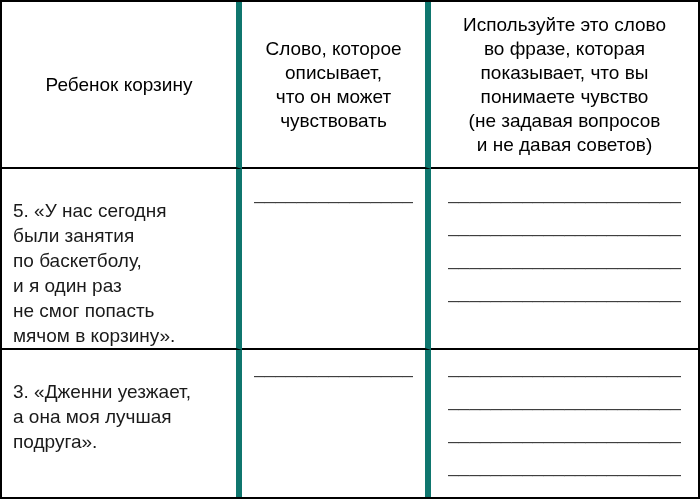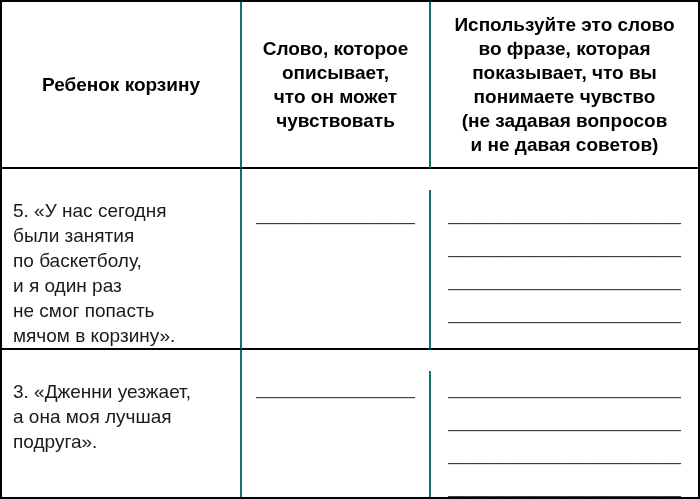--- a/index.html
+++ b/index.html
@@ -20,53 +20,52 @@
       width: 700px;
       height: 499px;
       border: 2px solid #000000;
       display: grid;
       grid-template-columns: 240px 189px 1fr;
       grid-template-rows: 167px 181px 1fr;
       background: #ffffff;
     }
     .cell {
       box-sizing: border-box;
-      border-right: 2px solid #0f766e;
+      border-right: 6px solid #0f766e;
       border-bottom: 2px solid #000000;
       overflow: hidden;
     }
     .cell.last-col { border-right: none; }
     .cell.last-row { border-bottom: none; }
     .th {
       display: flex;
       align-items: center;
       justify-content: center;
       text-align: center;
-      font-weight: bold;
+      font-weight: normal;
       font-size: 19px;
       line-height: 24px;
       white-space: pre-line;
       color: #000000;
       padding: 0 4px;
     }
     .td-says {
       font-size: 19px;
       line-height: 25px;
       white-space: pre-line;
       text-align: left;
       padding: 29px 6px 0 11px;
     }
     .td-blanks {
       display: flex;
       flex-direction: column;
       align-items: center;
       font-size: 19px;
       color: #3f3f3f;
       letter-spacing: 0;
-      margin-top: 21px;
     }
     .td-blanks .blank-line {
       line-height: 33px;
       white-space: nowrap;
     }
     .r1.td-blanks { padding-top: 7px; }
     .r2.td-blanks { padding-top: 0px; }
   </style>
 </head>
 <body>

